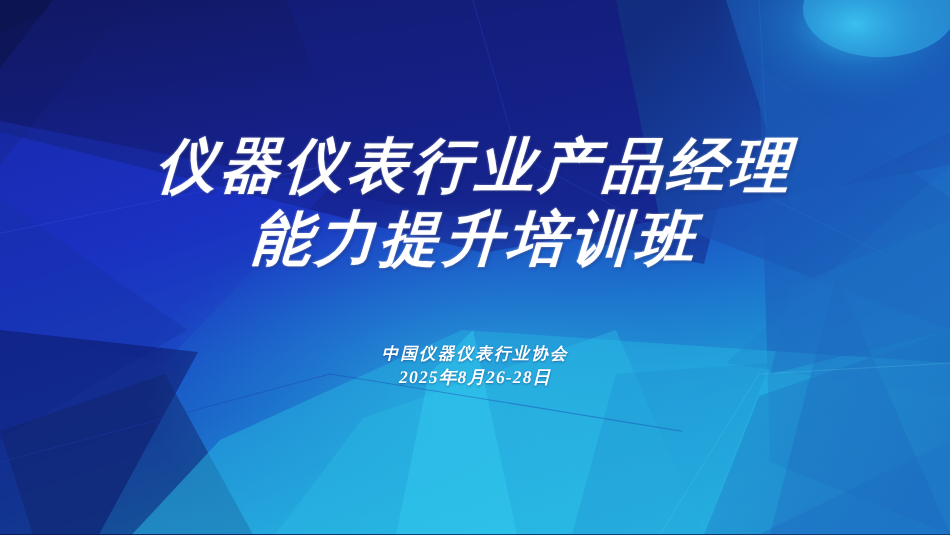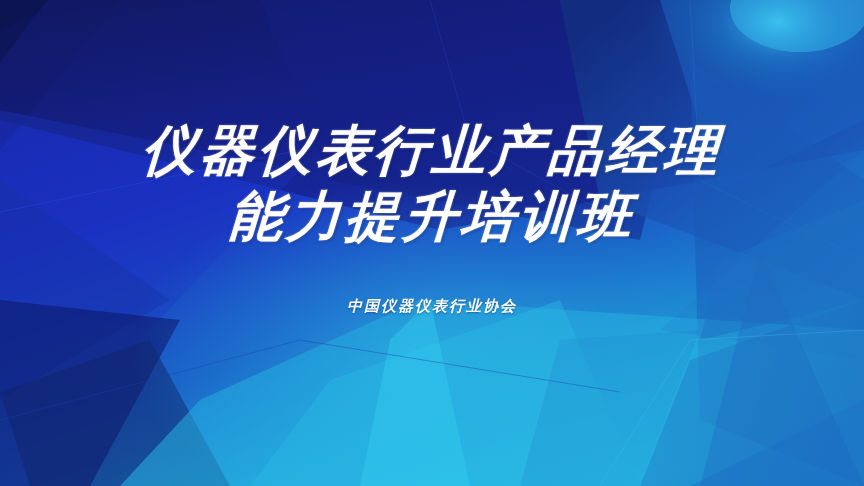--- a/index.html
+++ b/index.html
@@ -45,21 +45,21 @@
     line-height: 66px;
     letter-spacing: 4px;
     font-style: italic;
     white-space: nowrap;
     text-shadow:
       0 0 2px rgba(255,255,255,0.55),
       1px 1px 3px rgba(4,20,80,0.45);
     transform: skewX(-3deg);
   }
   .subtitle-block {
-    margin-top: 46px;
+    margin-top: 62px;
     text-align: center;
     pointer-events: auto;
   }
   .subtitle-line {
     color: #ffffff;
     font-family: "Liberation Serif", "DejaVu Serif", serif;
     font-weight: 700;
     font-size: 15px;
     line-height: 21px;
     letter-spacing: 2px;
@@ -157,16 +157,17 @@
 
   <div class="content">
 
     <div class="title-block">
       <div class="title-line">仪器仪表行业产品经理</div>
       <div class="title-line">能力提升培训班</div>
     </div>
 
     <div class="subtitle-block">
       <div class="subtitle-line">中国仪器仪表行业协会</div>
+      <div class="subtitle-line date">2025年8月26-28日</div>
     </div>
 
   </div>
 </div>
 
 </body></html>

